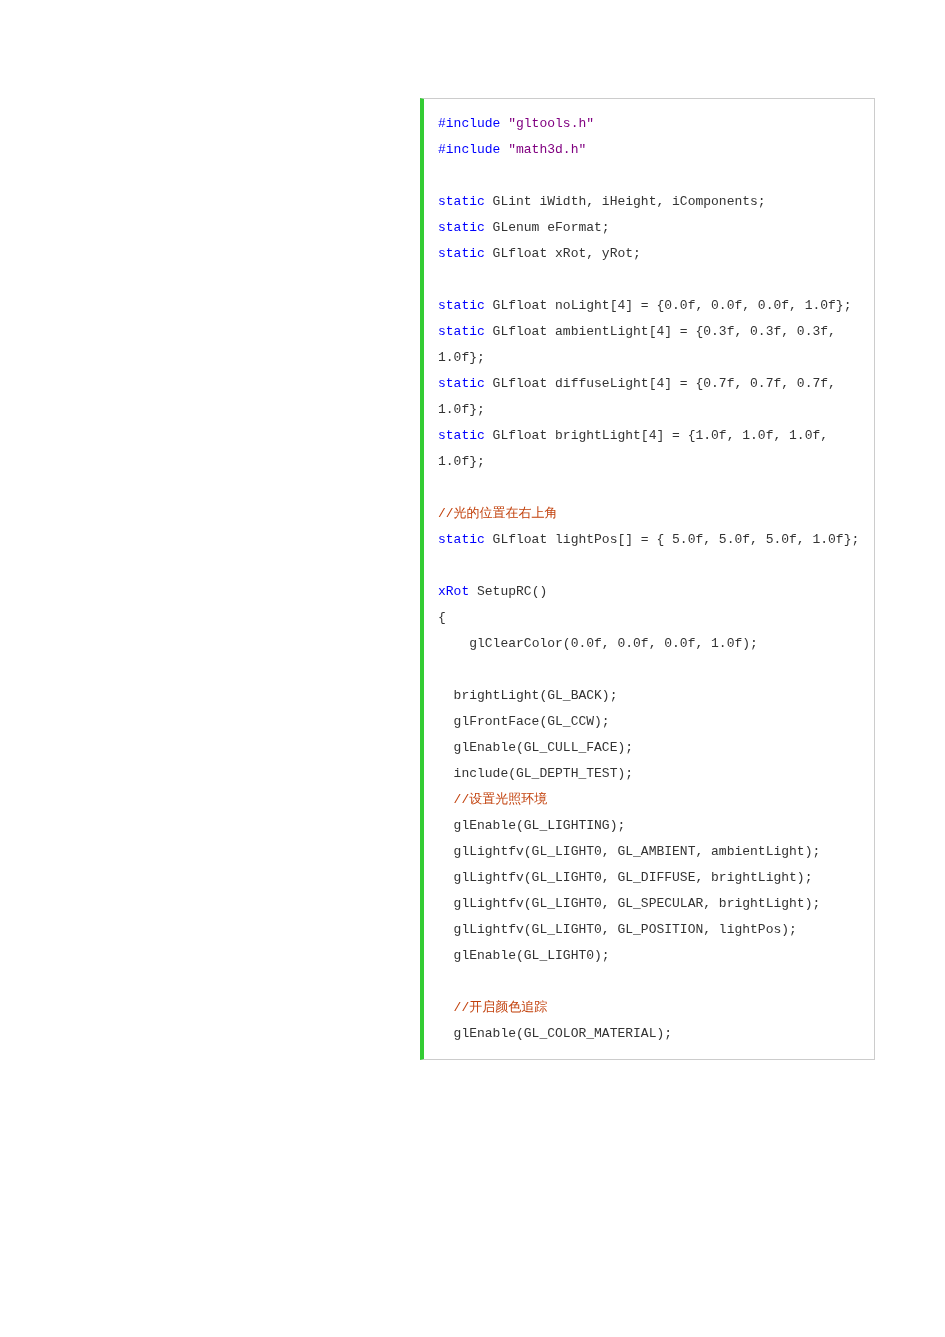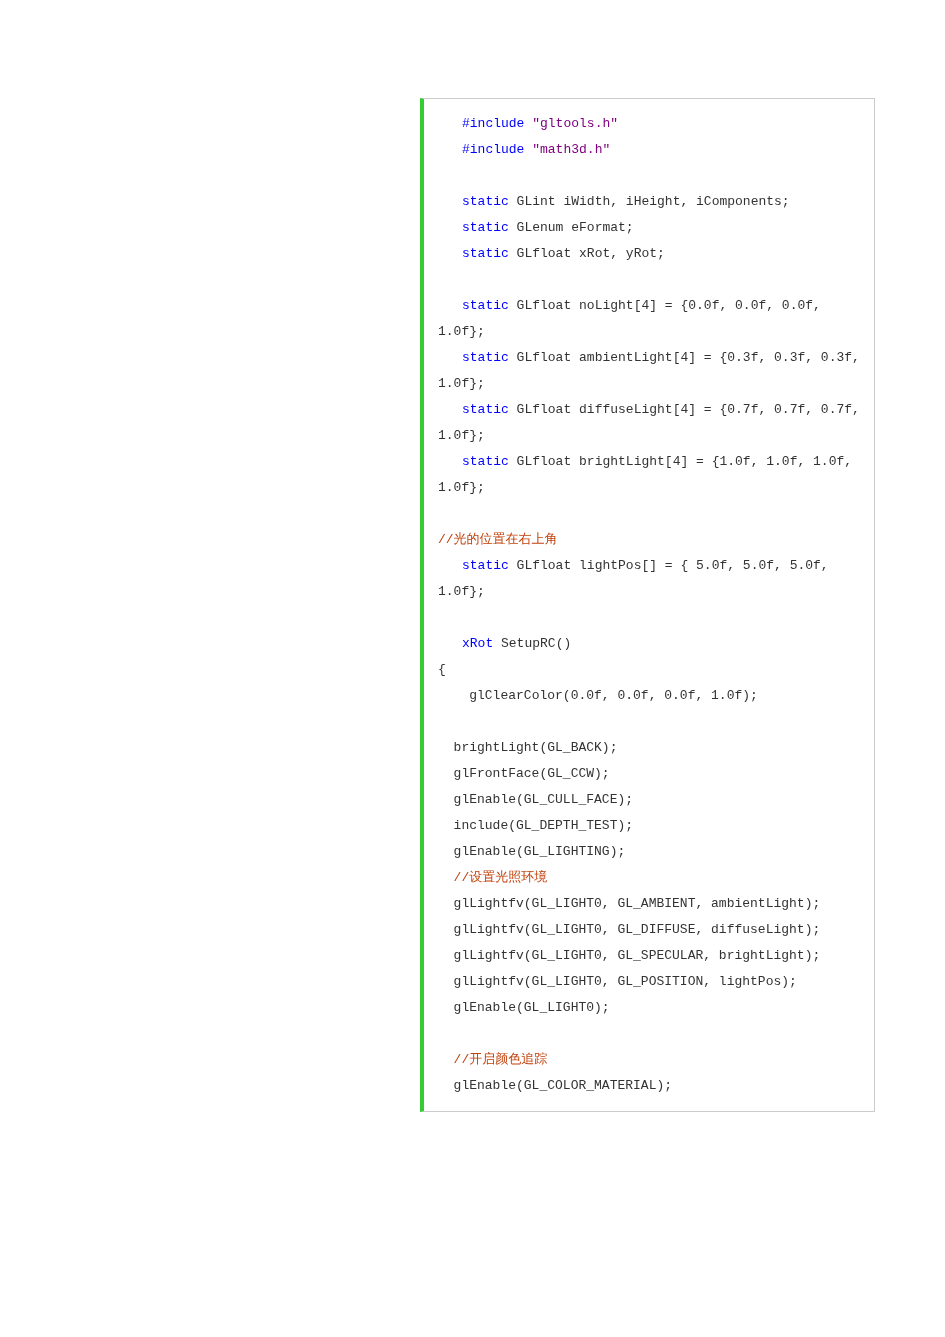--- a/index.html
+++ b/index.html
@@ -21,21 +21,21 @@
     background: #ffffff;
     padding: 12px 14px 12px 14px;
     box-sizing: border-box;
     color: #333333;
     line-height: 2;
   }
   .code-line {
     white-space: pre-wrap;
     word-break: break-word;
   }
-  .kw-blue { color: #0000ff; margin-left: 24px; }
+  .kw-blue { color: #0000ff; }
   .str-purple { color: #800080; }
   .comment-green { color: #c2410c; margin-top: 15px; }
 </style>
 </head>
 <body>
 
 <div class="code-container" id="code-block">
     <div class="code-line"><span class="kw-blue">#include </span><span class="str-purple">"gltools.h"</span></div>
     <div class="code-line"><span class="kw-blue">#include </span><span class="str-purple">"math3d.h"</span></div>
     <div class="code-line"><span> </span></div>
@@ -52,23 +52,23 @@
     <div class="code-line"><span class="kw-blue">static</span><span> GLfloat lightPos[] = { 5.0f, 5.0f, 5.0f, 1.0f};</span></div>
     <div class="code-line"><span> </span></div>
     <div class="code-line"><span class="kw-blue">xRot</span><span> SetupRC()</span></div>
     <div class="code-line"><span>{</span></div>
     <div class="code-line"><span>    glClearColor(0.0f, 0.0f, 0.0f, 1.0f);</span></div>
     <div class="code-line"><span> </span></div>
     <div class="code-line"><span>  brightLight(GL_BACK);</span></div>
     <div class="code-line"><span>  glFrontFace(GL_CCW);</span></div>
     <div class="code-line"><span>  glEnable(GL_CULL_FACE);</span></div>
     <div class="code-line"><span>  include(GL_DEPTH_TEST);</span></div>
+    <div class="code-line"><span>  </span><span class="comment-green">//设置光照环境</span></div>
     <div class="code-line"><span>  glEnable(GL_LIGHTING);</span></div>
-    <div class="code-line"><span>  </span><span class="comment-green">//设置光照环境</span></div>
     <div class="code-line"><span>  glLightfv(GL_LIGHT0, GL_AMBIENT, ambientLight);</span></div>
-    <div class="code-line"><span>  glLightfv(GL_LIGHT0, GL_DIFFUSE, diffuseLight);</span></div>
+    <div class="code-line"><span>  glLightfv(GL_LIGHT0, GL_DIFFUSE, brightLight);</span></div>
     <div class="code-line"><span>  glLightfv(GL_LIGHT0, GL_SPECULAR, brightLight);</span></div>
     <div class="code-line"><span>  glLightfv(GL_LIGHT0, GL_POSITION, lightPos);</span></div>
     <div class="code-line"><span>  glEnable(GL_LIGHT0);</span></div>
     <div class="code-line"><span> </span></div>
     <div class="code-line"><span>  </span><span class="comment-green">//开启颜色追踪</span></div>
     <div class="code-line"><span>  glEnable(GL_COLOR_MATERIAL);</span></div>
   </div>
 
 </body></html>

